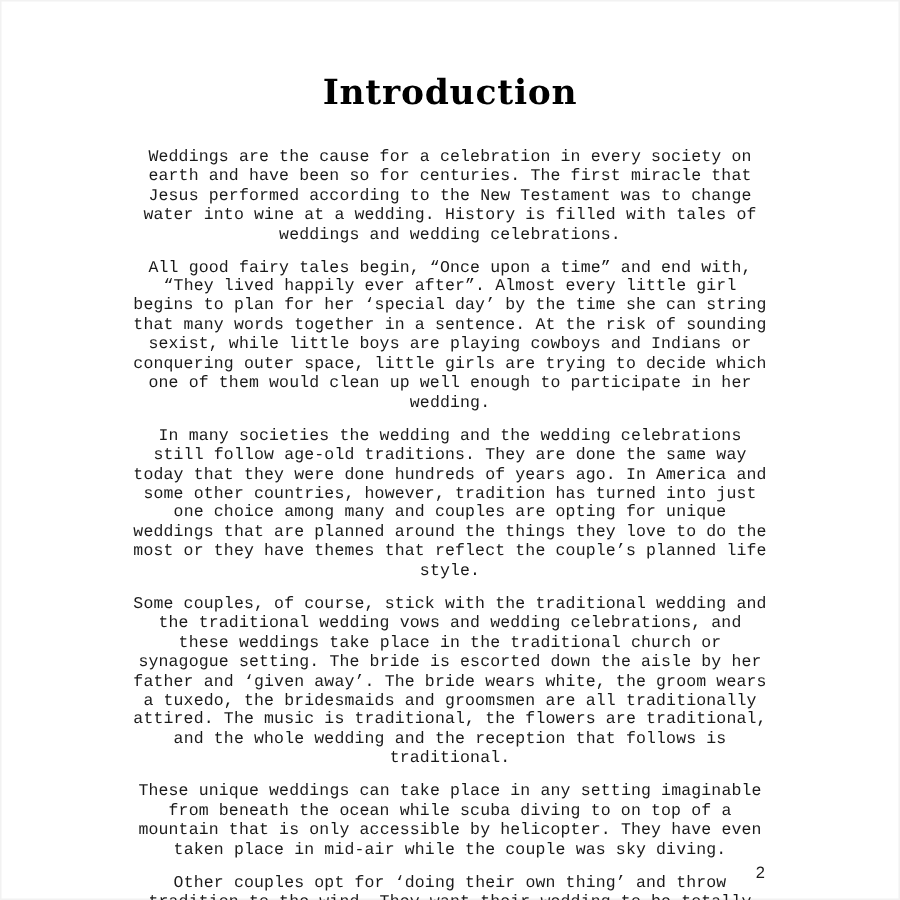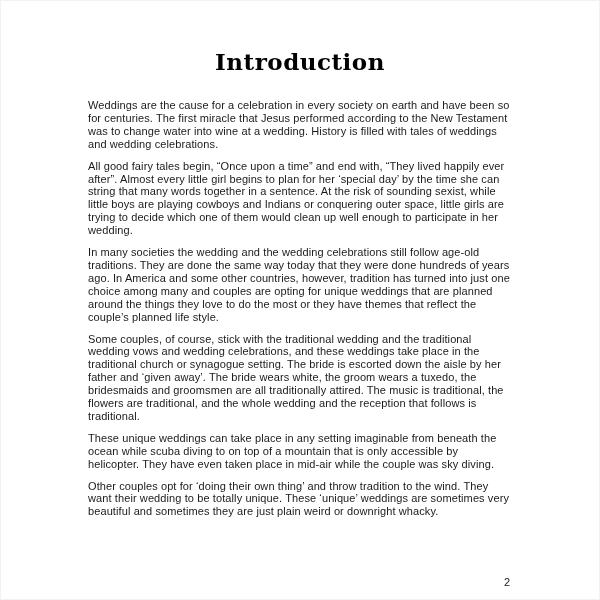--- a/index.html
+++ b/index.html
@@ -26,22 +26,23 @@
     letter-spacing: 0.5px;
     text-align: center;
     color: #000000;
     margin-bottom: 24px;
   }
   .para {
     font-size: 11px;
     line-height: 12.9px;
     color: #1a1a1a;
     margin-bottom: 9px;
-    text-align: left;
+    text-align: center;
     letter-spacing: 0.1px;
+    font-family: Liberation Mono, monospace;
   }
   .page-number {
     position: absolute;
     right: 90px;
     bottom: 12px;
     font-size: 11px;
     color: #1a1a1a;
   }
 </style>
 </head>

